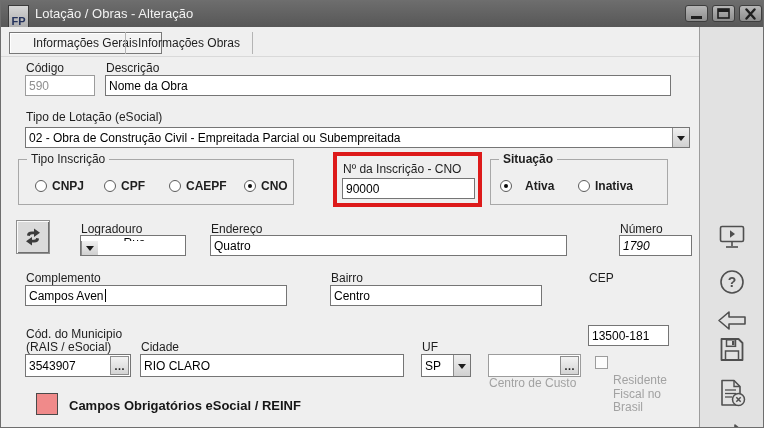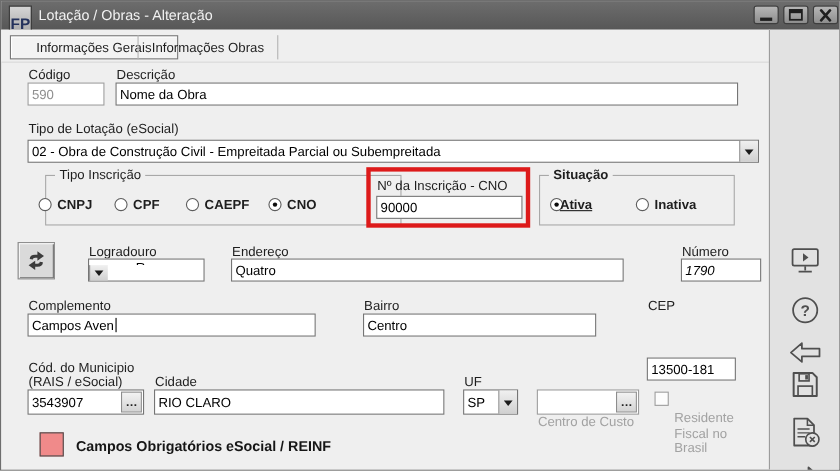--- a/index.html
+++ b/index.html
@@ -6,21 +6,21 @@
   html,body { background:#d4d0c8; }
   body { font-family: "Liberation Sans", sans-serif; }
   .window { position:relative; width:764px; height:428px; background:#efefef;
             border:1px solid #6e6e6e; overflow:hidden; }
 
   
   .titlebar { position:absolute; left:0; top:0; right:0; height:26px;
               background:linear-gradient(#6d6d6d,#575757); }
   .fp-badge { position:absolute; left:7px; top:4px; width:21px; height:31px;
               background:linear-gradient(#d6d6d6,#9d9d9d); border:1px solid #3a3a3a;
-              font-size:14px; font-weight:bold; color:#24325c;
+              font-size:11px; font-weight:bold; color:#24325c;
               display:flex; align-items:center; justify-content:center; }
   .title-text { position:absolute; left:34px; top:5px; font-size:13px; color:#f2f2f2;
                 white-space:nowrap; }
   .winbtn { position:absolute; top:4px; width:23px; height:17px;
             background:linear-gradient(#b6b6b6,#8d8d8d); border:1px solid #3e3e3e;
             border-radius:3px; display:flex; align-items:center; justify-content:center; }
 
   
   .tabstrip { position:absolute; left:0; top:26px; width:699px; height:30px;
               background:#efefef; border-bottom:1px solid #d9d9d9; }
@@ -120,41 +120,41 @@
   <input class="tb dis" style="left: 24px; top: 74px; width: 70px; height: 21px;" disabled="" value="590">
   <div class="lbl" style="left:105px; top:60px;">Descrição</div>
   <input class="tb" style="left: 104px; top: 74px; width: 566px; height: 21px;" value="Nome da Obra">
 
   <div class="lbl" style="left:25px; top:109px;">Tipo de Lotação (eSocial)</div>
   <div class="combo" style="left:24px; top:126px; width:665px; height:21px;gap:36px;">
     <span class="combo-text">02 - Obra de Construção Civil - Empreitada Parcial ou Subempreitada</span>
     <span class="combo-btn"></span>
   </div>
 
-  <div class="groupbox" style="left:40px; top:158px; width:324px; height:46px;">
+  <div class="groupbox" style="left:17px; top:158px; width:276px; height:46px;">
     <span class="gb-title">Tipo Inscrição</span>
   </div>
   <span class="radio" style="left:34px; top:179px;"></span>
   <div class="lbl rlbl" style="left:51px; top:178px;">CNPJ</div>
   <span class="radio" style="left:103px; top:179px;"></span>
   <div class="lbl rlbl" style="left:120px; top:178px;">CPF</div>
   <span class="radio" style="left:168px; top:179px;"></span>
   <div class="lbl rlbl" style="left:185px; top:178px;">CAEPF</div>
   <span class="radio checked" style="left:243px; top:179px;"></span>
   <div class="lbl rlbl" style="left:260px; top:178px;">CNO</div>
 
   <div class="lbl" style="left:342px; top:161px;">Nº da Inscrição - CNO</div>
   <input class="tb" style="left: 341px; top: 177px; width: 133px; height: 21px;" value="90000">
   <div class="redbox" style="left:332px; top:151px; width:149px; height:55px;"></div>
 
   <div class="groupbox" style="left:489px; top:158px; width:178px; height:46px;">
     <span class="gb-title b">Situação</span>
   </div>
   <span class="radio checked" style="left:499px; top:179px;"></span>
-  <div class="lbl rlbl" style="left:508px; top:178px;text-decoration:underline;">Ativa</div>
+  <div class="lbl rlbl" style="left:524px; top:178px;">Ativa</div>
   <span class="radio" style="left:577px; top:179px;"></span>
   <div class="lbl rlbl" style="left:594px; top:178px;">Inativa</div>
 
   <div class="pushbtn" style="left:15px; top:219px; width:34px; height:34px;">
     <svg width="20" height="20" viewBox="0 0 20 20">
       <path d="M4 8.5 Q4 4.5 9 4.5 H11 V1.5 L17 5.8 L11 10 V7.3 H9 Q6.8 7.3 6.8 9 Z" fill="#3c3c3c"></path>
       <path d="M16 11.5 Q16 15.5 11 15.5 H9 V18.5 L3 14.2 L9 10 V12.7 H11 Q13.2 12.7 13.2 11 Z" fill="#3c3c3c"></path>
     </svg>
   </div>
   <div class="lbl" style="left:80px; top:221px;">Logradouro</div>

